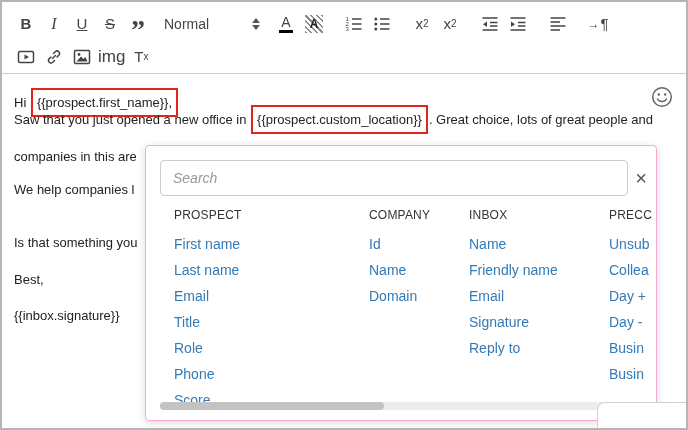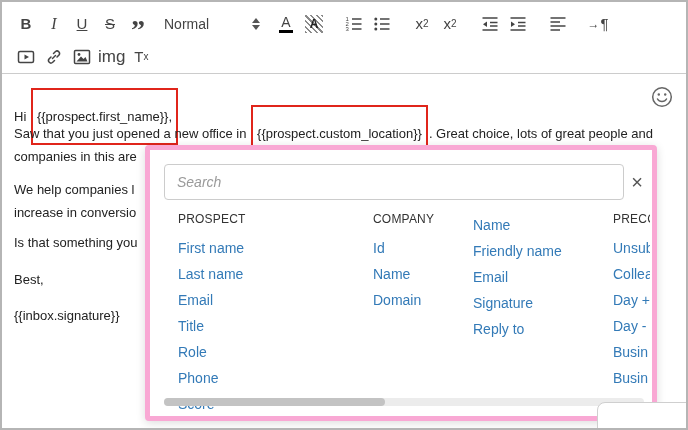--- a/index.html
+++ b/index.html
@@ -41,30 +41,30 @@
   sub,sup { font-size:10px; }
   .b-dir .dir-arrow { font-size:12px; margin-right:1px; }
   .b-dir .dir-pil { font-size:15px; }
   .b-img { font-size:17px; color:#444; }
   .b-clean { font-size:15px; color:#444; }
 
   
   .editor { position:absolute; top:72px; left:0; right:0; bottom:0; cursor:text; }
   .ed-line { position:absolute; left:12px; font-size:13px; color:#222;
              white-space:nowrap; z-index:1; line-height:19px; }
-  .tag-box { display:inline-block; border:2px solid #e0251b; padding:17px 4px; margin:0 1px; }
+  .tag-box { display:inline-block; border:2px solid #e0251b; padding:3px 4px; margin:0 1px; }
   .l1 { top:14px; }  .l2 { top:31px; }  .l3 { top:73px; }
   .l4 { top:106px; } .l5 { top:129px; } .l6 { top:159px; }
   .l7 { top:196px; } .l8 { top:232px; }
   .emoji-btn { position:absolute; top:12px; right:12px; width:24px; height:24px;
                background:none; border:none; cursor:pointer; z-index:1; }
 
   
   .popup { position:absolute; left:143px; top:143px; width:512px; height:276px;
-           background:#fff; border:5px solid #f9a8d4; border-radius:4px;
+           background:#fff; border:1px solid #f9a8d4; border-radius:4px;
            box-shadow:0 2px 10px rgba(0,0,0,0.14); z-index:10;
            padding:14px 2px 14px 14px; }
   .search-row { display:flex; align-items:center; }
   .search-input { flex:1; height:36px; border:1px solid #ccc; border-radius:4px;
                   padding:0 12px; font-size:14px; font-family:inherit; color:#333; outline:none; }
   .search-input::placeholder { color:#9a9a9a; font-style:italic; }
   .close-btn { width:26px; font-size:20px; color:#555; background:none; border:none;
                cursor:pointer; line-height:26px; }
   .pop-cols { display:flex; margin-top:12px; padding-left:14px; overflow:hidden; }
   .col-header { font-size:12px; color:#333; margin-bottom:9px; letter-spacing:0.2px;
@@ -248,21 +248,20 @@
     </div>
   </div>
 
   <div class="editor">
     <div class="ed-line l1"><span>Hi</span> <span class="tag-box">{{prospect.first_name}},</span></div>
 
     <div class="ed-line l2"><span>Saw that you just opened a new office in</span> <span class="tag-box">{{prospect.custom_location}}</span><span>. Great choice, lots of great people and</span></div>
 
     <div class="ed-line l3">companies in this are</div>
     <div class="ed-line l4">We help companies l</div>
-    <div class="ed-line l5">increase in conversio</div>
     <div class="ed-line l6">Is that something you</div>
     <div class="ed-line l7">Best,</div>
     <div class="ed-line l8">{{inbox.signature}}</div>
 
     <button class="emoji-btn">
       <span>
         <svg width="22" height="22" viewBox="0 0 22 22">
           <circle cx="11" cy="11" r="9.3" fill="none" stroke="#666" stroke-width="1.5"></circle>
           <circle cx="7.8" cy="8.5" r="1.2" fill="#666"></circle>
           <circle cx="14.2" cy="8.5" r="1.2" fill="#666"></circle>
@@ -300,20 +299,21 @@
       <div class="group-company">
         <div class="col-header">COMPANY</div>
         <div class="linklist">
           <a>Id</a>
           <a>Name</a>
           <a>Domain</a>
         </div>
       </div>
 
       <div class="group-inbox">
+        <div class="col-header">INBOX</div>
         <div class="linklist">
           <a>Name</a>
           <a>Friendly name</a>
           <a>Email</a>
           <a>Signature</a>
           <a>Reply to</a>
         </div>
       </div>
 
       <div class="group-precc">

